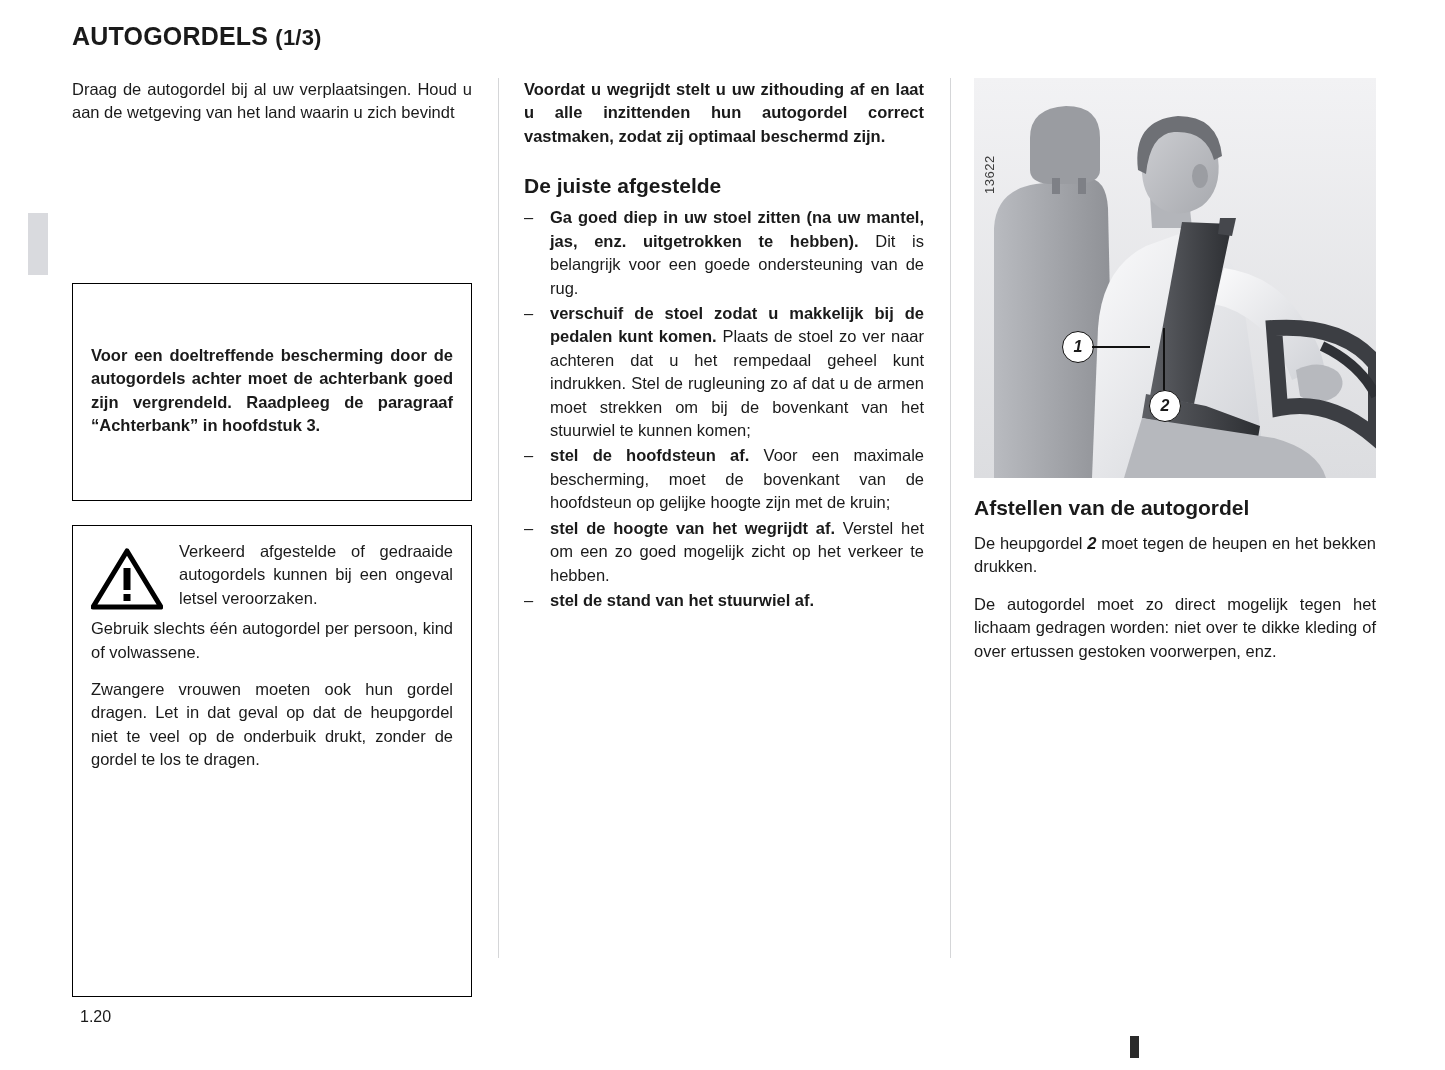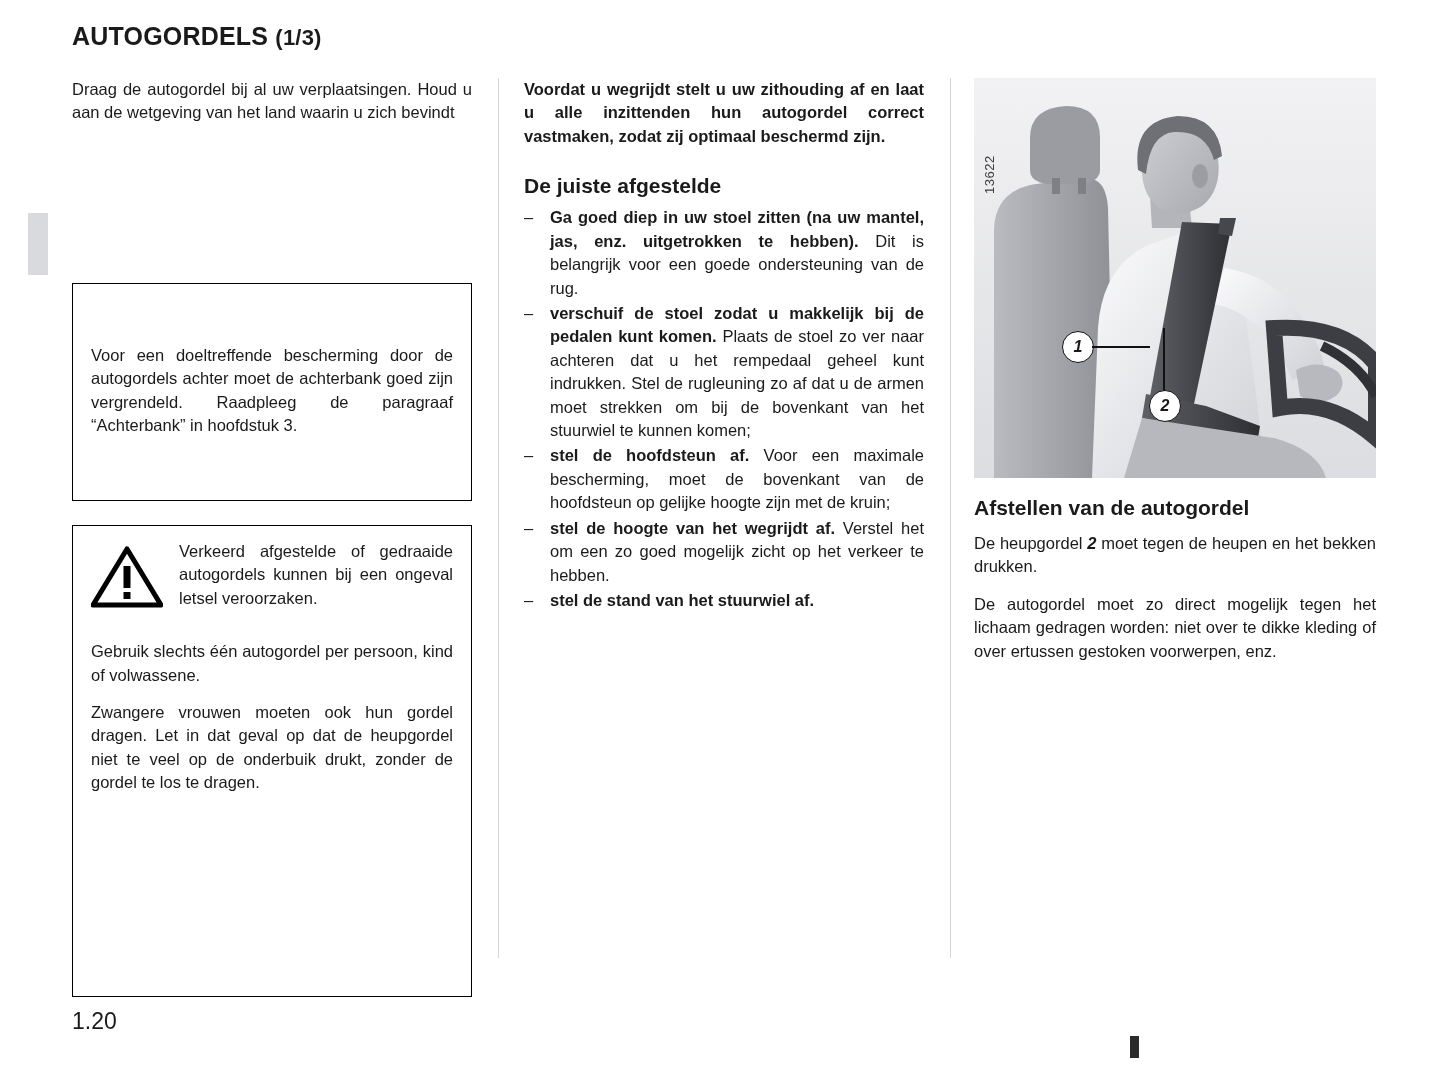--- a/index.html
+++ b/index.html
@@ -68,32 +68,33 @@
   .box {
     border: 1px solid #000;
     padding: 14px 18px 16px 18px;
     box-sizing: border-box;
   }
   .box-note {
     margin-top: 158px;
     height: 218px;
     display: flex;
     align-items: center;
+    font-weight: bold;
   }
   .box-note p { margin: 0; }
 
   .box-warn {
     margin-top: 24px;
     height: 472px;
   }
   .warn-head {
     display: flex;
-    align-items: center;
+    align-items: flex-end;
     gap: 16px;
-    margin-bottom: 30px;
+    margin-bottom: 7px;
   }
   .warn-tri {
     flex: 0 0 auto;
     width: 72px;
     height: 62px;
     margin-top: 4px;
   }
   .warn-head p { margin: 0; }
 
   h2.sub {
@@ -164,23 +165,23 @@
   }
   .lead-vert {
     position: absolute;
     background: #111;
     width: 1.6px;
   }
   .fignum { font-style: italic; font-weight: bold; }
 
   .folio {
     position: absolute;
-    left: 72px;
+    left: 80px;
     top: 1008px;
-    font-size: 23px;
+    font-size: 16px;
     text-align: center;
   }
   .bottom-mark {
     position: absolute;
     left: 1130px;
     top: 1036px;
     width: 9px;
     height: 22px;
     background: #2b2b2b;
   }

